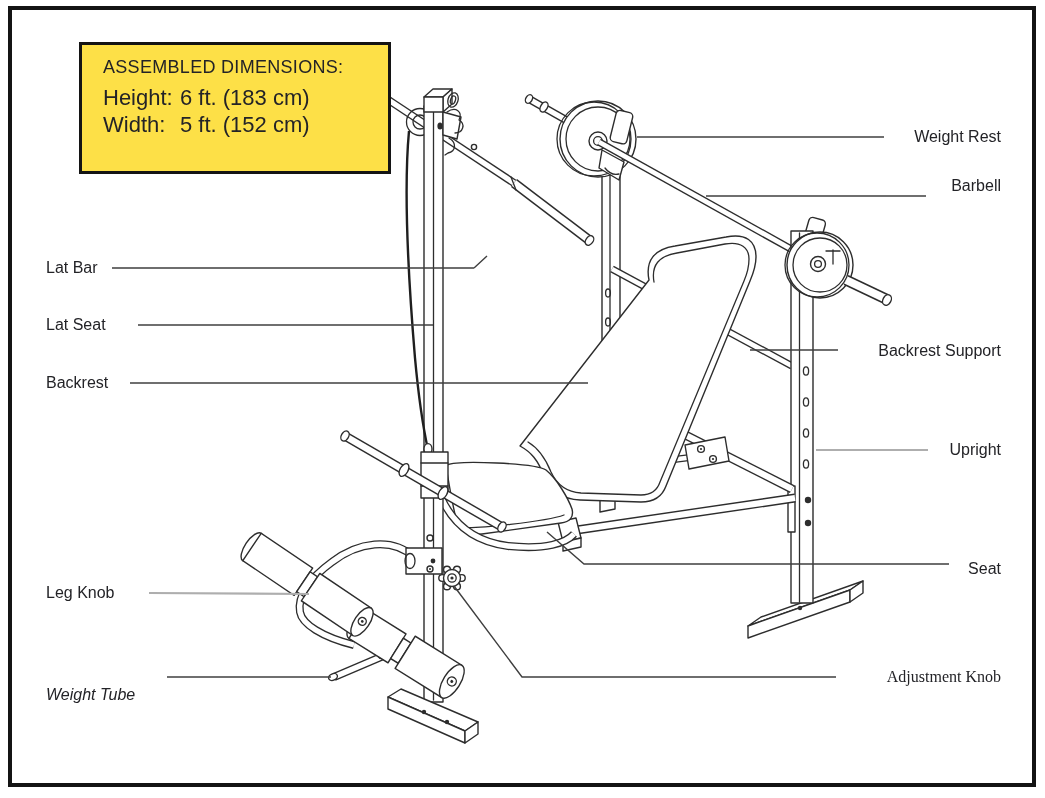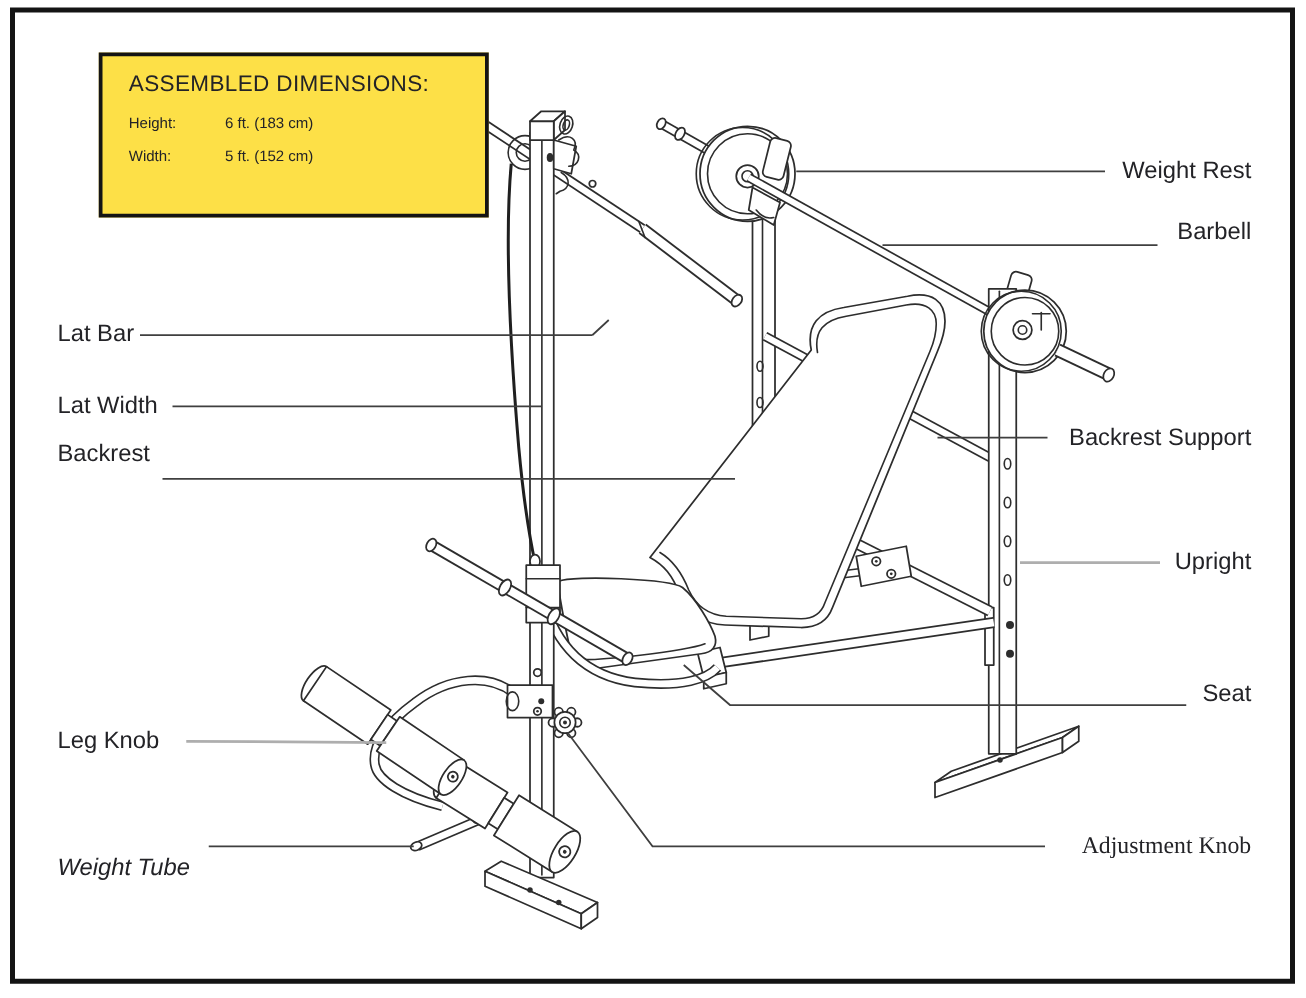--- a/index.html
+++ b/index.html
@@ -4,24 +4,24 @@
 <style>
   html,body{margin:0;padding:0;background:#ffffff;}
   .page{position:relative;width:1045px;height:798px;background:#ffffff;overflow:hidden;
         font-family:"Liberation Sans","DejaVu Sans",sans-serif;}
   .border-frame{position:absolute;left:8px;top:6px;right:9px;bottom:11px;border:4px solid #141414;pointer-events:none;}
   .art{position:absolute;left:0;top:0;width:1045px;height:798px;}
   
   .dims-box{position:absolute;left:47px;top:42px;width:312px;height:132px;border:3px solid #141414;
             background:#fde047;box-sizing:border-box;padding:12px 10px 10px 21px;color:#232327;margin-left:32px;}
   .dims-title{font-size:18px;letter-spacing:.3px;margin-bottom:7px;}
-  .dims-row{font-size:12px;line-height:26.5px;white-space:nowrap;}
+  .dims-row{font-size:22px;line-height:26.5px;white-space:nowrap;}
   .dl{display:inline-block;width:77px;}
   
-  .lbl{position:absolute;font-size:19px;line-height:22px;color:#232327;white-space:nowrap;}
+  .lbl{position:absolute;font-size:16px;line-height:22px;color:#232327;white-space:nowrap;}
   .lbl.right{right:44px;text-align:right;}
   .lbl.left{left:46px;}
   
   .s{fill:#ffffff;stroke:#2d2d2d;stroke-width:1.4;stroke-linejoin:round;}
   .l{fill:none;stroke:#2d2d2d;stroke-width:1.3;stroke-linejoin:round;stroke-linecap:round;}
   .tube-o{fill:none;stroke:#2d2d2d;}
   .tube-i{fill:none;stroke:#ffffff;}
   .dk{fill:#2d2d2d;stroke:none;}
   .ld{fill:none;stroke:#3f3f3f;stroke-width:1.4;}
   .ldg{fill:none;stroke:#aeaeae;stroke-width:2.2;}
@@ -269,22 +269,22 @@
       <span class="dl">Height:</span><span class="dv">6 ft. (183 cm)</span>
     </div>
     <div class="dims-row">
       <span class="dl">Width:</span><span class="dv">5 ft. (152 cm)</span>
     </div>
   </div>
 
   <div class="lbl right" style="top:126px;">Weight Rest</div>
   <div class="lbl right" style="top:175px;">Barbell</div>
   <div class="lbl left" style="top:257px;">Lat Bar</div>
-  <div class="lbl left" style="top:314px;">Lat Width</div>
-  <div class="lbl left" style="top:353px;text-align:center;">Backrest</div>
+  <div class="lbl left" style="top:314px;">Lat Seat</div>
+  <div class="lbl left" style="top:372px;text-align:center;">Backrest</div>
   <div class="lbl right" style="top:340px;">Backrest Support</div>
   <div class="lbl right" style="top:439px;">Upright</div>
-  <div class="lbl right" style="top:545px;">Seat</div>
+  <div class="lbl right" style="top:558px;">Seat</div>
   <div class="lbl left" style="top:582px;">Leg Knob</div>
   <div class="lbl left" style="top:684px;font-style:italic;">Weight Tube</div>
   <div class="lbl right" style="top:666px;font-family:Liberation Serif, serif;">Adjustment Knob</div>
 
 </div>
 
 </body></html>

